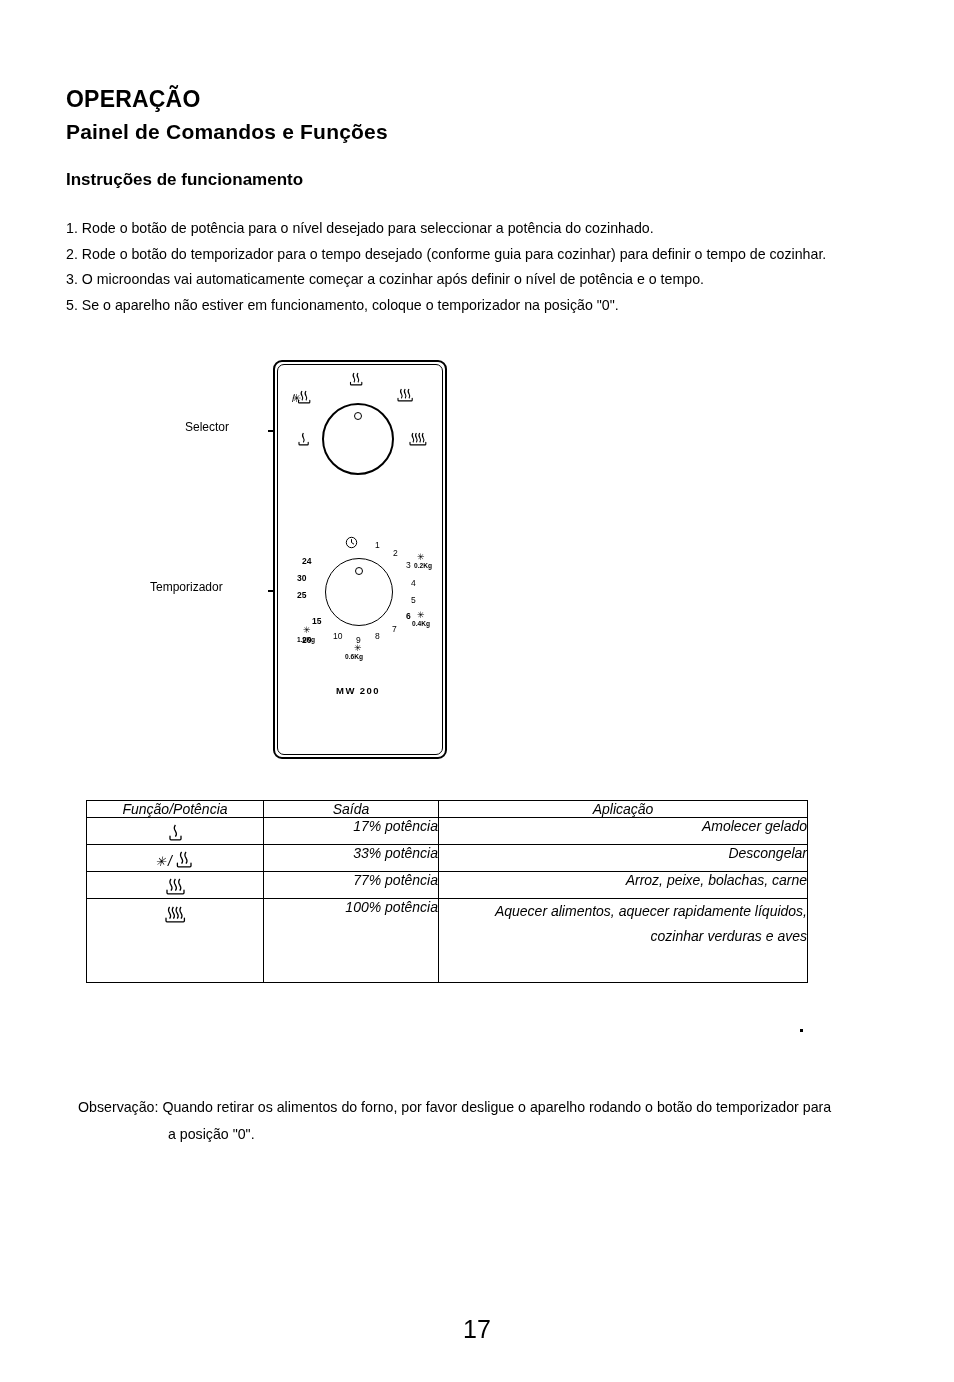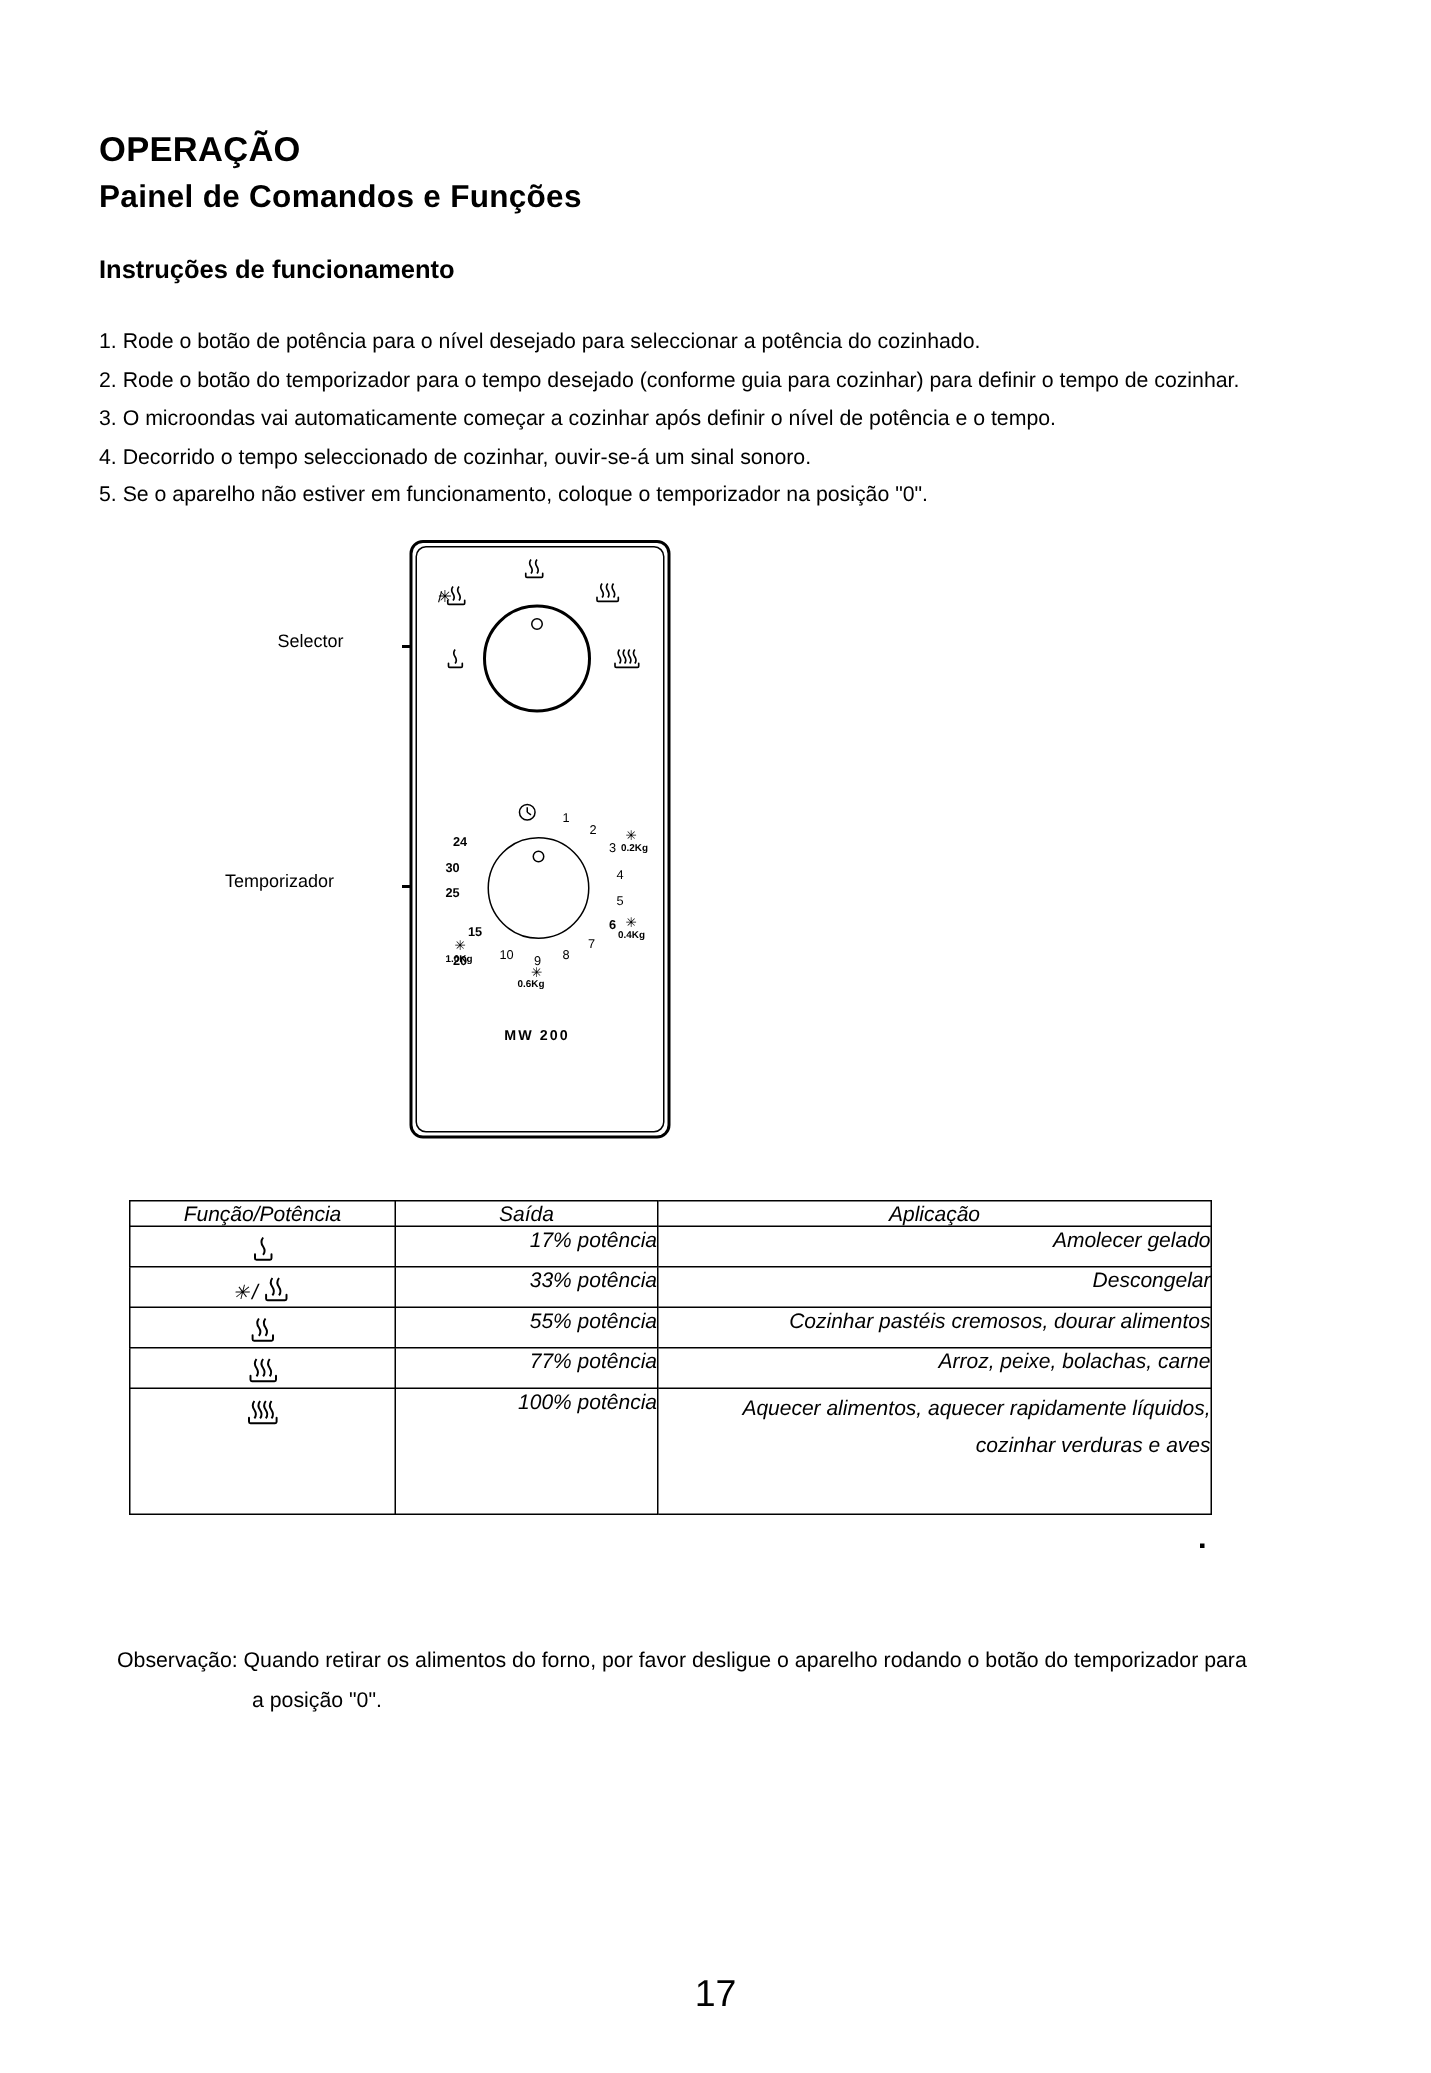--- a/index.html
+++ b/index.html
@@ -268,21 +268,20 @@
 <div class="page">
 
   <div class="h-title">OPERAÇÃO</div>
   <div class="h-sub">Painel de Comandos e Funções</div>
   <div class="h-section">Instruções de funcionamento</div>
 
   <div class="steps">
     <div class="step">1. Rode o botão de potência para o nível desejado para seleccionar a potência do cozinhado.</div>
     <div class="step">2. Rode o botão do temporizador para o tempo desejado (conforme guia para cozinhar) para definir o tempo de cozinhar.</div>
     <div class="step">3. O microondas vai automaticamente começar a cozinhar após definir o nível de potência e o tempo.</div>
-    <div class="step">4. Decorrido o tempo seleccionado de cozinhar, ouvir-se-á um sinal sonoro.</div>
     <div class="step">5. Se o aparelho não estiver em funcionamento, coloque o temporizador na posição "0".</div>
   </div>
 
   <div class="diagram">
 
     <div class="callout" style="left:45px; top:65px;">Selector</div>
     <div class="leader" style="left:128px; top:75px; width:42px;"></div>
 
     <div class="callout" style="left:10px; top:225px;">Temporizador</div>
     <div class="leader" style="left:128px; top:235px; width:42px;"></div>
@@ -417,35 +416,20 @@
                 <path d="M12 2 Q9.8 5 12 8 Q14 11 12 13.6" stroke="#000" stroke-width="1.3" fill="none"></path>
                 <path d="M3.4 13.2 L3.4 15.8 Q3.4 16.8 4.4 16.8 L16 16.8 Q17 16.8 17 15.8 L17 13.2" stroke="#000" stroke-width="1.3" fill="none" stroke-linecap="round"></path>
               </svg>
             </span>
           </div>
         </td>
         <td class="cell-pad">33% potência</td>
         <td class="cell-pad">Descongelar</td>
       </tr>
 
-      <tr>
-        <td class="func-cell">
-          <div class="func-glyph-wrap">
-            <span>
-              <svg width="21" height="19" viewBox="0 0 21 19">
-                <path d="M7.6 2 Q5.4 5 7.6 8 Q9.6 11 7.6 13.6" stroke="#000" stroke-width="1.3" fill="none"></path>
-                <path d="M12 2 Q9.8 5 12 8 Q14 11 12 13.6" stroke="#000" stroke-width="1.3" fill="none"></path>
-                <path d="M3.4 13.2 L3.4 15.8 Q3.4 16.8 4.4 16.8 L16 16.8 Q17 16.8 17 15.8 L17 13.2" stroke="#000" stroke-width="1.3" fill="none" stroke-linecap="round"></path>
-              </svg>
-            </span>
-          </div>
-        </td>
-        <td class="cell-pad">55% potência</td>
-        <td class="cell-pad">Cozinhar pastéis cremosos, dourar alimentos</td>
-      </tr>
 
       <tr>
         <td class="func-cell">
           <div class="func-glyph-wrap">
             <span>
               <svg width="23" height="19" viewBox="0 0 23 19">
                 <path d="M7 2 Q4.8 5 7 8 Q9 11 7 13.6" stroke="#000" stroke-width="1.3" fill="none"></path>
                 <path d="M11.4 2 Q9.2 5 11.4 8 Q13.4 11 11.4 13.6" stroke="#000" stroke-width="1.3" fill="none"></path>
                 <path d="M15.8 2 Q13.6 5 15.8 8 Q17.8 11 15.8 13.6" stroke="#000" stroke-width="1.3" fill="none"></path>
                 <path d="M3 13.2 L3 15.8 Q3 16.8 4 16.8 L19 16.8 Q20 16.8 20 15.8 L20 13.2" stroke="#000" stroke-width="1.3" fill="none" stroke-linecap="round"></path>

